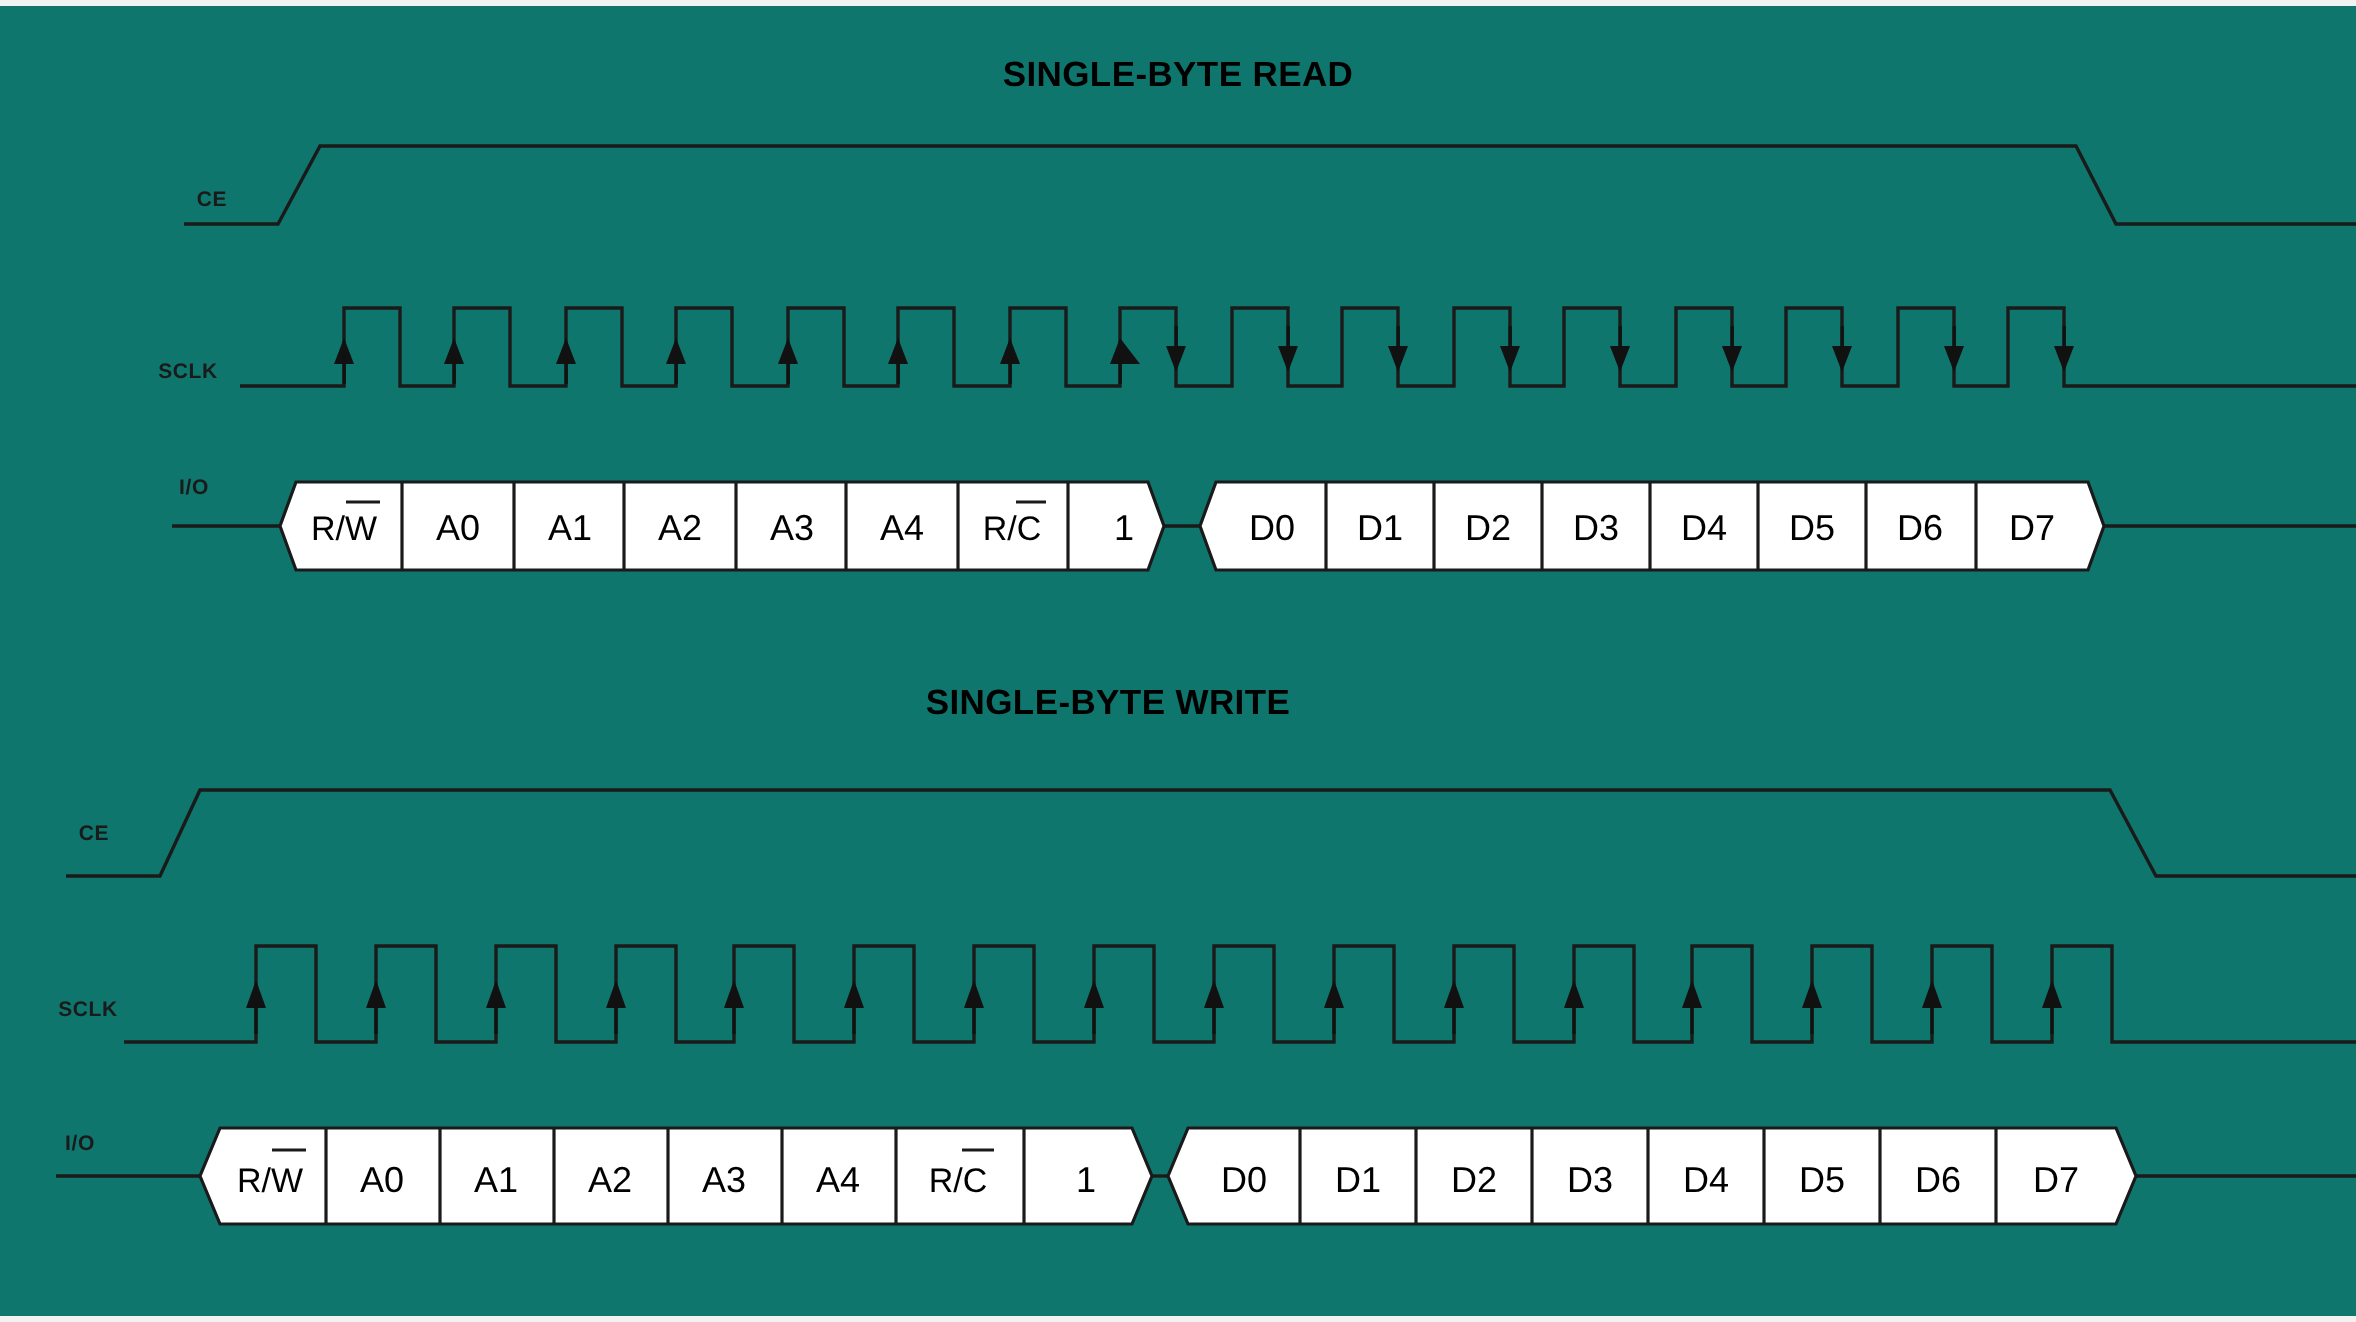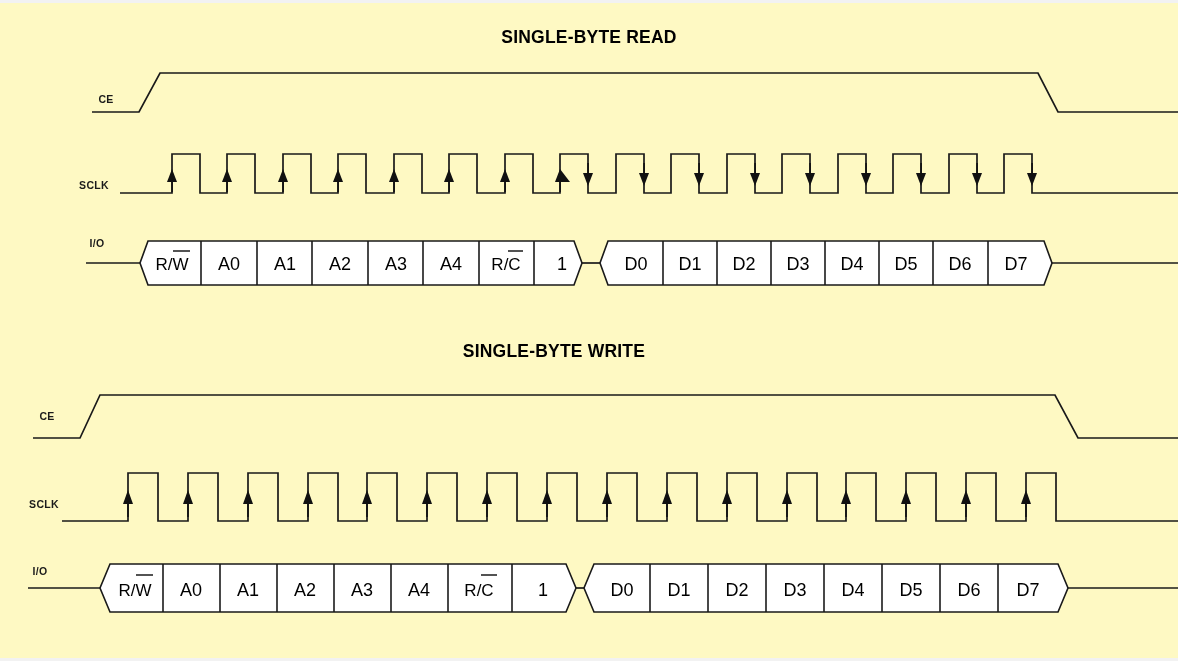--- a/index.html
+++ b/index.html
@@ -9,21 +9,21 @@
     background: #ffffff;
     width: 1178px;
     height: 661px;
     overflow: hidden;
     font-family: "Liberation Sans", sans-serif;
   }
   #page {
     position: relative;
     width: 1178px;
     height: 661px;
-    background: #fef9c3;
+    background: #0f766e;
   }
   .top-rule {
     position: absolute;
     left: 0; top: 0;
     width: 1178px; height: 3px;
     background: #f2f2f2;
   }
   .bottom-rule {
     position: absolute;
     left: 0; top: 658px;

